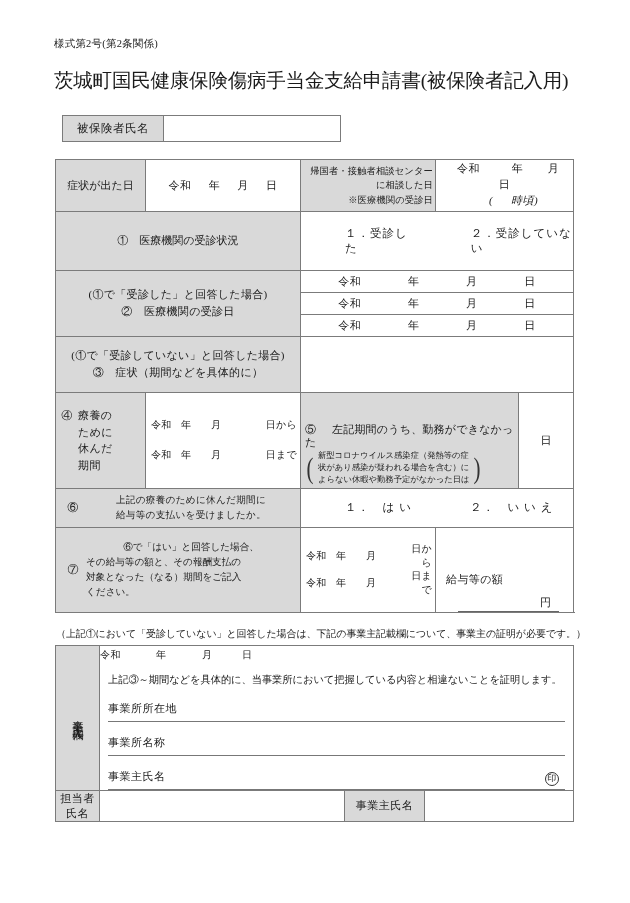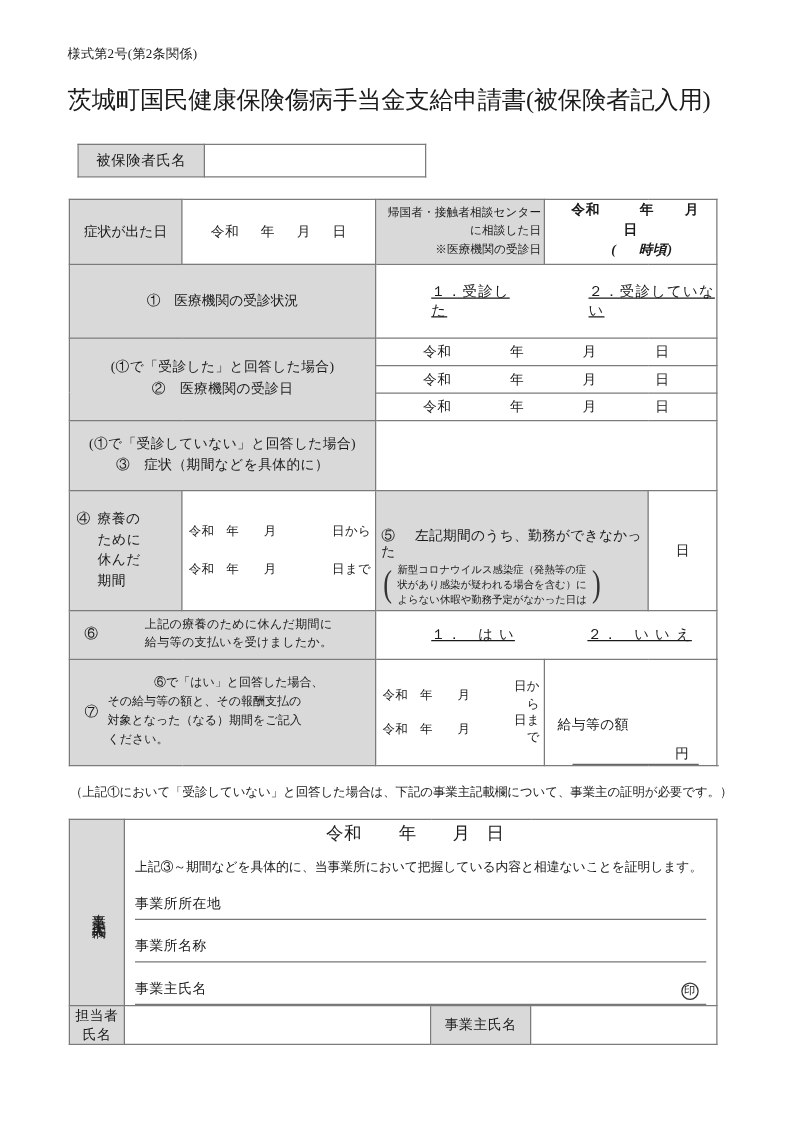--- a/index.html
+++ b/index.html
@@ -110,39 +110,37 @@
   }
 
   .opt-row {
     display: flex;
     align-items: flex-end;
     height: 100%;
     font-size: 11.5px;
     letter-spacing: 1px;
     padding-left: 44px;
     box-sizing: border-box;
-    text-decoration: underline;
   }
   .opt-row .opt2 { margin-left: 58px; }
 
   
   .cc-label {
     font-size: 9.3px;
     line-height: 1.55;
     text-align: right;
     letter-spacing: 0.1px;
     padding: 2px 2px;
   }
   .cc-date {
     font-size: 11px;
     text-align: center;
     line-height: 1.45;
     letter-spacing: 0.5px;
     padding: 1px 0 2px 0;
-    font-weight: bold;
   }
   .cc-date .l1 { display: block; }
   .cc-date .l1 i { font-style: normal; display: inline-block; }
   .cc-date .l1 .g { width: 52px; }
   .cc-date .l1 .y { width: 46px; }
   .cc-date .l1 .m { width: 26px; }
   .cc-date .l2 { display: block; }
   .cc-date .l3 { display: block; letter-spacing: 0.5px; }
 
   
@@ -200,21 +198,21 @@
   }
   .pay-rule {
     border-bottom: 1px solid #666;
     margin: 1px 6px 0 12px;
   }
 
   
   .note-line {
     font-size: 10px;
     letter-spacing: -0.1px;
-    margin: 14px 0 14px 2px;
+    margin: 14px 0 4px 2px;
     white-space: nowrap;
   }
 
   
   .emp-table {
     border-collapse: collapse;
     table-layout: fixed;
     width: 518px;
     margin: 0 0 0 1px;
   }
@@ -232,22 +230,22 @@
   .vlabel .vtxt {
     writing-mode: vertical-rl;
     text-orientation: upright;
     letter-spacing: 2px;
     font-size: 11px;
     display: inline-block;
     line-height: 1;
   }
   .emp-body { background: #fff; padding: 6px 14px 10px 14px; }
   .emp-date {
-    text-align: center;
-    font-size: 14px;
+    text-align: left;
+    font-size: 10px;
     letter-spacing: 0.5px;
     padding: 2px 22px 0 0;
   }
   .emp-date i { font-style: normal; display: inline-block; }
   .emp-date .g { width: 56px; }
   .emp-date .y { width: 46px; }
   .emp-date .m { width: 40px; }
   .emp-stmt {
     font-size: 10.3px;
     letter-spacing: -0.1px;

